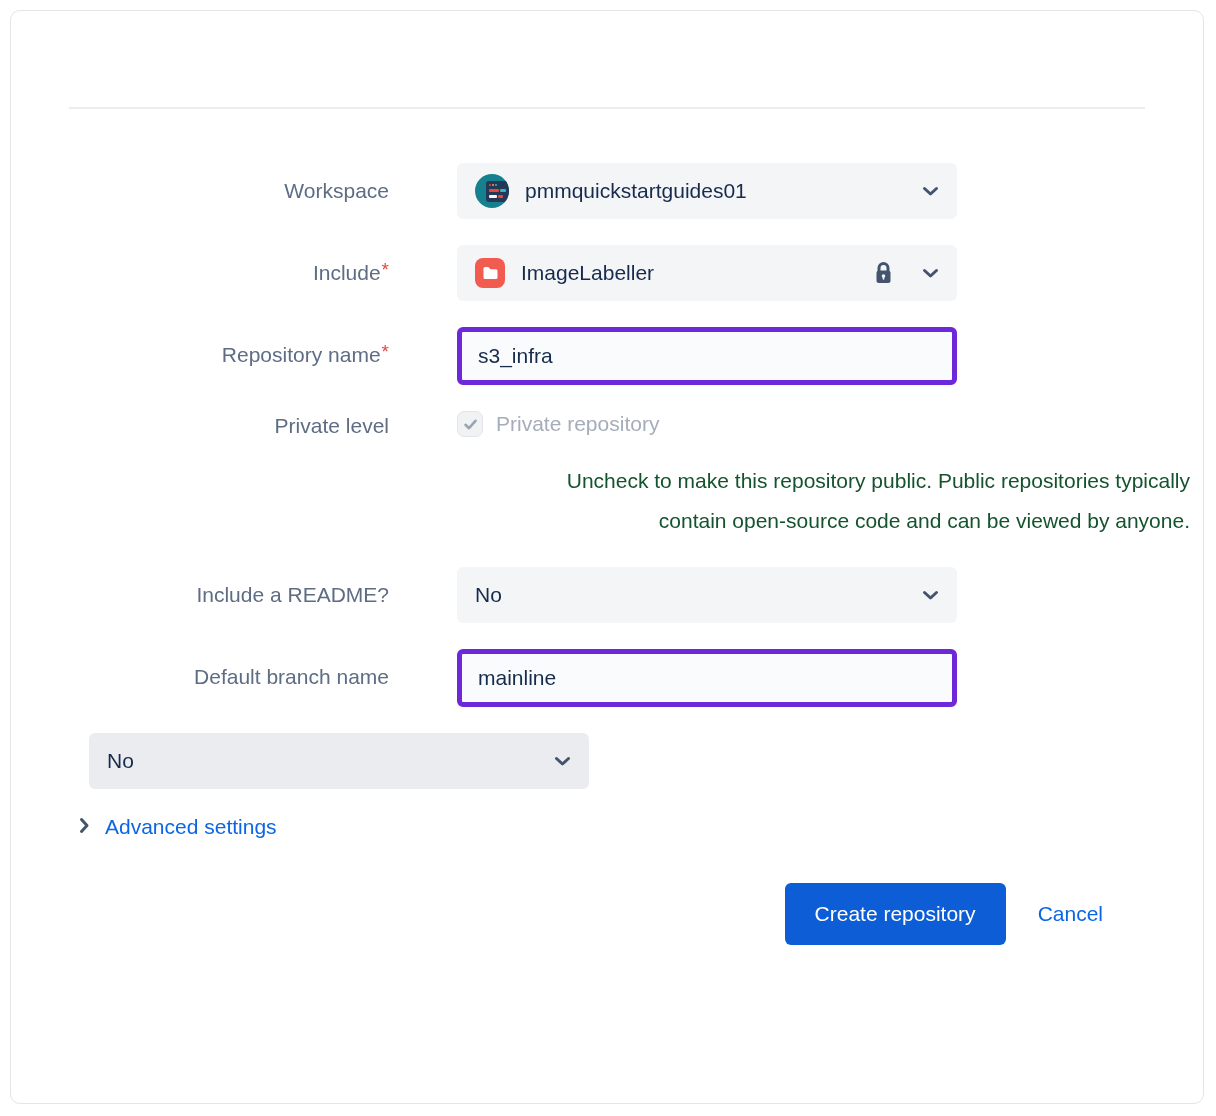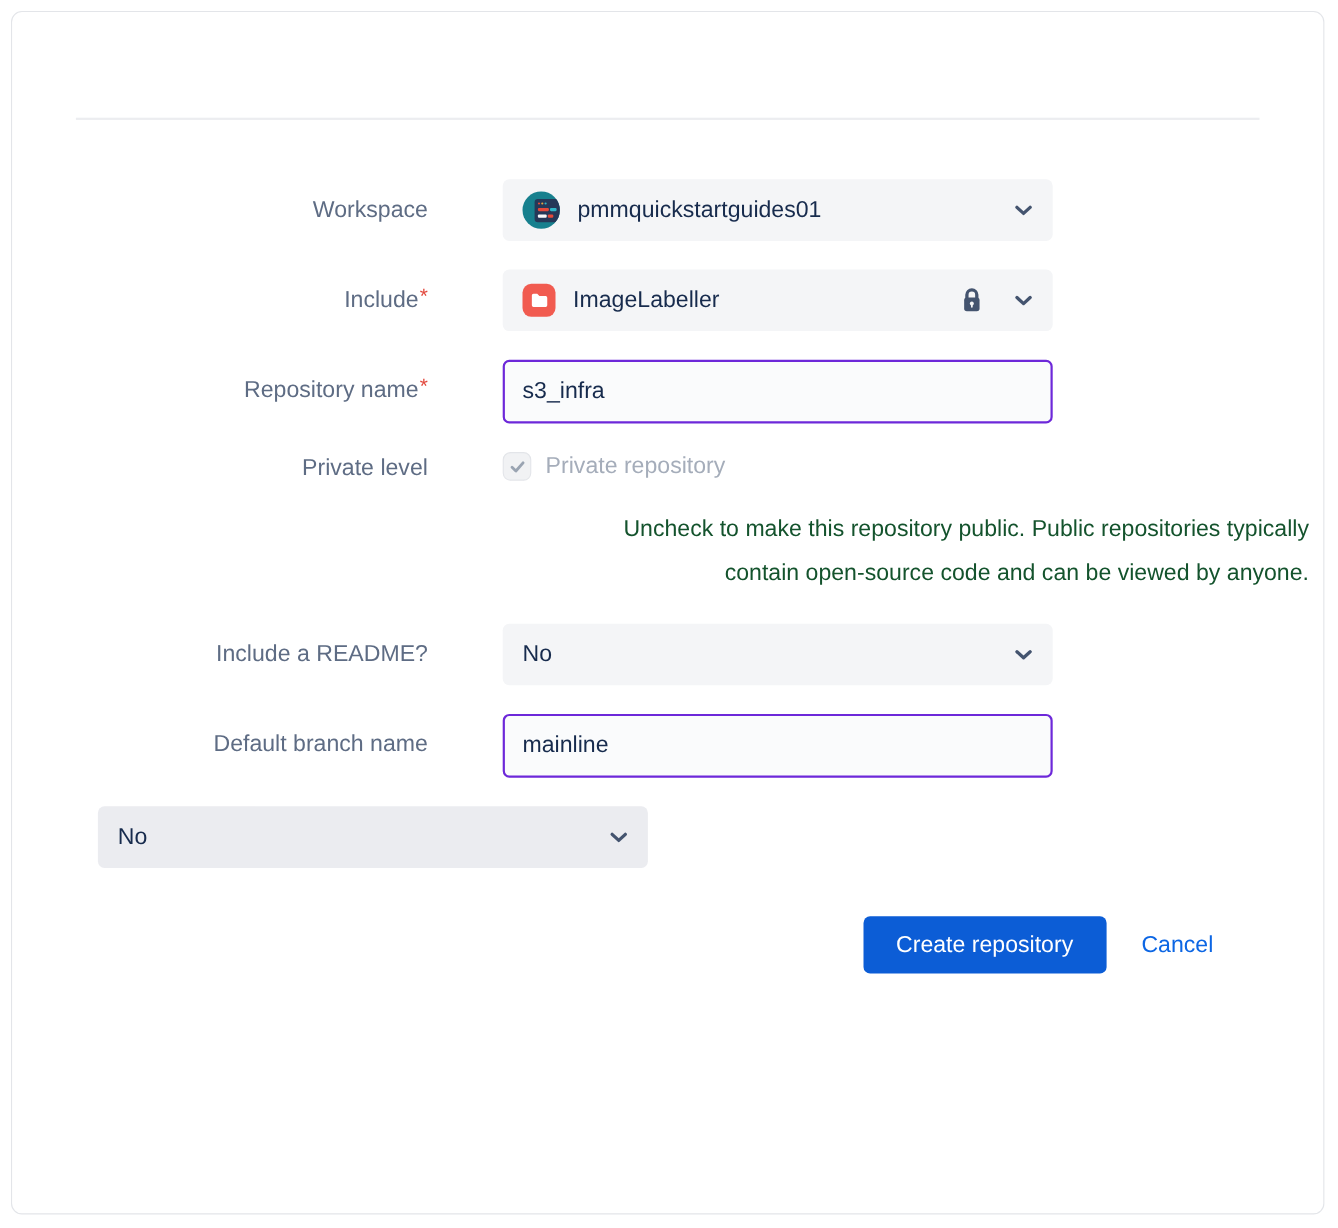--- a/index.html
+++ b/index.html
@@ -19,42 +19,42 @@
   .row-label.wrap-narrow{padding-left:110px;width:210px;}
   .req{color:#E2483D;position:relative;top:-4px;font-size:19px;margin-left:1px;}
   .row-control{margin-left:20px;width:500px;flex-shrink:0;}
   .select{height:56px;background:#F4F5F7;border-radius:6px;display:flex;align-items:center;
     padding:0 18px;cursor:pointer;box-sizing:border-box;}
   .select.darker{background:#EBECF0;}
   .select-value{font-size:21px;color:#172B4D;}
   .chevron{margin-left:auto;display:flex;align-items:center;}
   .lockwrap{margin-left:auto;display:flex;align-items:center;}
   .lockwrap + .chevron{margin-left:28px;}
-  .textinput{width:100%;box-sizing:border-box;height:58px;border:2px solid #6d28d9;
+  .textinput{width:100%;box-sizing:border-box;height:58px;border:5px solid #6d28d9;
     border-radius:6px;background:#FAFBFC;font-size:21px;color:#172B4D;padding:0 16px;
     font-family:"Liberation Sans", sans-serif;outline:none;}
   .avatar{width:34px;height:34px;border-radius:50%;background:#17808E;position:relative;
     overflow:hidden;flex-shrink:0;}
   .avatar .win{position:absolute;left:11px;top:7px;width:23px;height:21px;background:#253858;
     border-radius:3px;}
   .avatar .dot{position:absolute;width:2px;height:2px;border-radius:1px;top:10px;}
   .avatar .bar{position:absolute;height:3px;border-radius:1px;}
   .proj-icon{width:30px;height:30px;border-radius:8px;background:#F15B50;display:flex;
     align-items:center;justify-content:center;flex-shrink:0;}
   .sel-text{margin-left:16px;}
   .checkbox-row{display:flex;align-items:center;}
   .checkbox{width:26px;height:26px;border-radius:7px;background:#F1F2F4;border:1px solid #E3E5E9;
     display:flex;align-items:center;justify-content:center;box-sizing:border-box;}
   .checkbox-label{margin-left:13px;font-size:21px;color:#A5ADBA;}
   .help{margin:24px 0 0 61px;width:672px;font-size:21px;line-height:40px;color:#14532d;text-align:right;}
   .access-row{margin-bottom:26px;}
   .advanced{display:flex;align-items:center;margin:0 0 0 10px;cursor:pointer;}
   .advanced-label{color:#0C66E4;font-size:21px;margin-left:15px;}
   .footer{display:flex;justify-content:flex-end;align-items:center;margin-top:44px;}
-  .btn-primary{height:52px;padding:0 30px;border-radius:6px;background:#0C5DD6;color:#ffffff;
+  .btn-primary{height:62px;padding:0 30px;border-radius:6px;background:#0C5DD6;color:#ffffff;
     font-size:21px;border:none;cursor:pointer;font-family:"Liberation Sans", sans-serif;text-align:right;}
   .btn-cancel{margin-left:20px;margin-right:30px;padding:0 12px;background:none;border:none;
     color:#0C66E4;font-size:21px;cursor:pointer;font-family:"Liberation Sans", sans-serif;}
 </style>
 </head>
 <body>
 
 <div class="card">
   <div class="card-inner">
 
@@ -162,20 +162,28 @@
             <span class="select-value">No</span>
             <span class="chevron">
               <svg width="17" height="11" viewBox="0 0 17 11">
                   <path d="M2.5 2.5 L8.5 8 L14.5 2.5" fill="none" stroke="#44546F" stroke-width="3" stroke-linecap="round" stroke-linejoin="round"></path>
                 </svg>
             </span>
           </div>
         </div>
       </div>
 
+      <div class="advanced">
+        <span>
+          <svg width="11" height="17" viewBox="0 0 11 17">
+              <path d="M2.5 2.5 L8 8.5 L2.5 14.5" fill="none" stroke="#44546F" stroke-width="3" stroke-linecap="round" stroke-linejoin="round"></path>
+            </svg>
+        </span>
+        <span class="advanced-label">Advanced settings</span>
+      </div>
 
       <div class="footer">
         <button class="btn-primary">Create repository</button>
         <button class="btn-cancel">Cancel</button>
       </div>
 
     </div>
   </div>
 </div>
 

